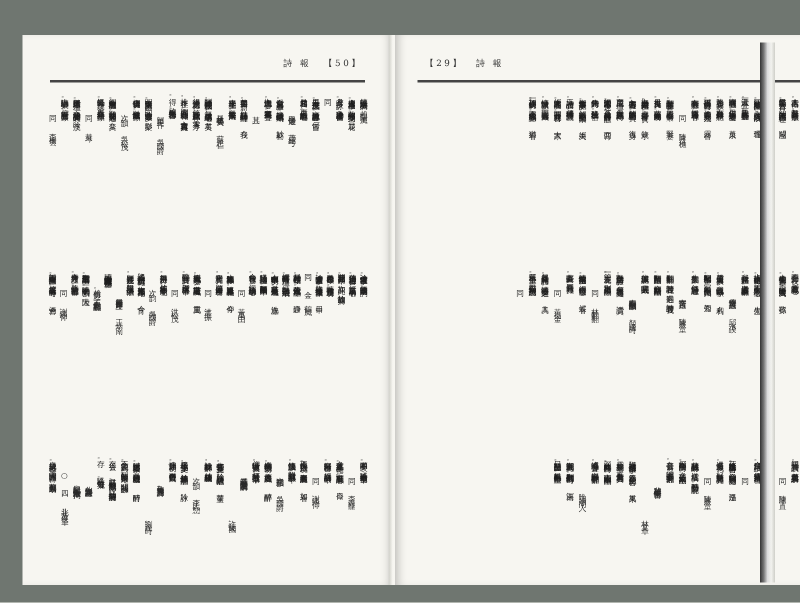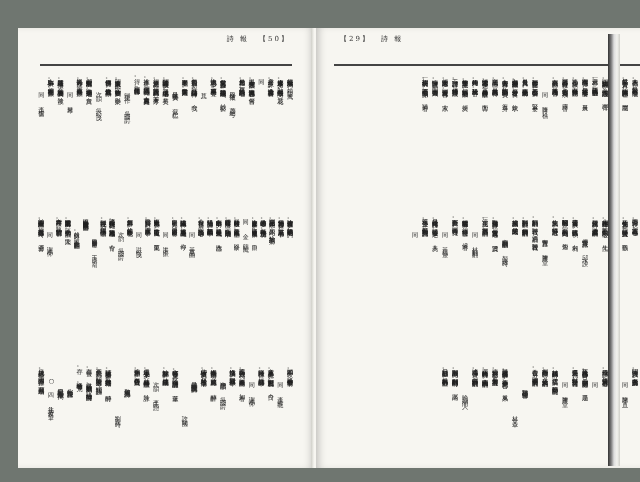--- a/index.html
+++ b/index.html
@@ -2,21 +2,21 @@
 <html><head>
 <meta charset="utf-8">
 <style>
   html,body{margin:0;padding:0;}
   body{width:640px;height:482px;background:#6f7670;position:relative;overflow:hidden;font-family:"DejaVu Serif","Liberation Serif",serif;}
   .book{position:absolute;left:18px;top:28px;width:600px;height:440px;}
   .page{position:absolute;top:0;height:440px;background:#f7f6f1;overflow:hidden;}
   .page.left{left:0;width:296px;box-shadow:inset -6px 0 8px -4px rgba(0,0,0,0.25);}
   .page.right{left:298px;width:357px;box-shadow:inset 6px 0 8px -4px rgba(0,0,0,0.25);padding-left:16px;}
   .edge{position:absolute;left:590px;top:6px;width:12px;height:432px;background:linear-gradient(90deg,#333 0,#777 3px,#ddd 6px,#f2f2ee 9px,#cfcfc8 12px);}
-  .header{position:absolute;top:4px;height:14px;font-size:7px;color:#333;letter-spacing:2px;display:flex;align-items:center;gap:10px;text-align:center;}
+  .header{position:absolute;top:16px;height:14px;font-size:7px;color:#333;letter-spacing:2px;display:flex;align-items:center;gap:10px;text-align:center;}
   .left .header{right:24px;}
   .right .header{left:24px;}
   .rule{position:absolute;top:36px;height:2px;background:#444;}
   .left .rule{left:22px;right:22px;}
   .right .rule{left:18px;right:12px;}
   .band{position:absolute;left:20px;right:20px;display:flex;flex-direction:row-reverse;gap:2px;}
   .right .band{left:16px;right:10px;}
   .b1{top:46px;height:130px;}
   .b2{top:186px;height:140px;}
   .b3{top:336px;height:96px;}

